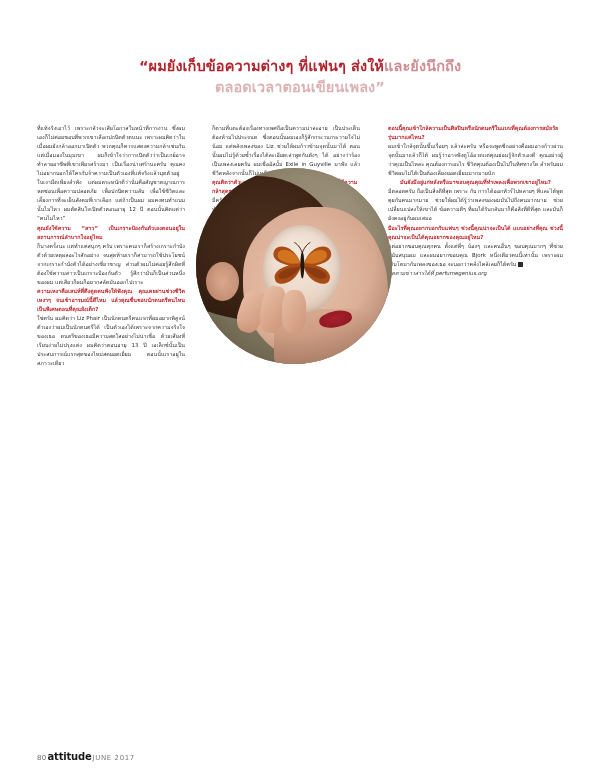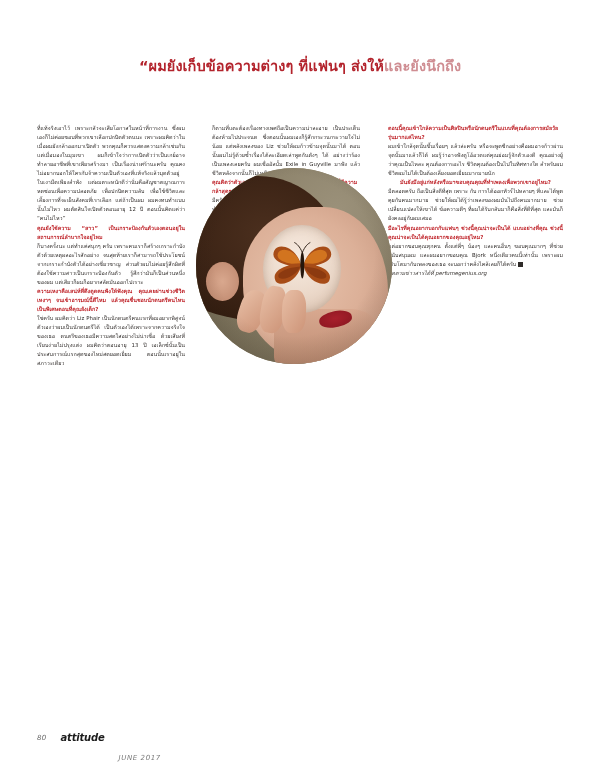--- a/index.html
+++ b/index.html
@@ -202,43 +202,43 @@
     color: #3a3633;
     text-align: left;
   }
 
   
   .footer {
     position: absolute;
     left: 37px;
     bottom: 18px;
     display: flex;
-    align-items: center;
-    gap: 14px;
+    align-items: flex-end;
+    gap: 1px;
     font-size: 7px;
     color: #6a6a6a;
     letter-spacing: 0.3px;
-    font-style: italic;
   }
   .footer .pageno { font-size: 7px; color: #6a6a6a; }
   .footer .brand {
     font-weight: 800;
     color: #1b1b1b;
     font-size: 10px;
     letter-spacing: -0.2px;
   }
   .footer .issue { color: #7a7a7a; font-size: 7px; letter-spacing: 0.6px; margin-top: 41px; }
 </style>
 </head>
 <body>
 
 <div class="page">
 
   <div class="headline">
     <span class="ql-strong">“ผมยังเก็บข้อความต่างๆ ที่แฟนๆ ส่งให้</span><span class="ql-fade1">และยังนึกถึง</span><br>
+    <span class="ql-fade2">ตลอดเวลาตอนเขียนเพลง”</span>
   </div>
 
   <div class="portrait">
     <div class="bg"></div>
     <div class="hair"></div>
     <div class="face"></div>
     <div class="neck"></div>
     <div class="ear"></div>
     <div class="lips"></div>
     <div class="disc"></div>

